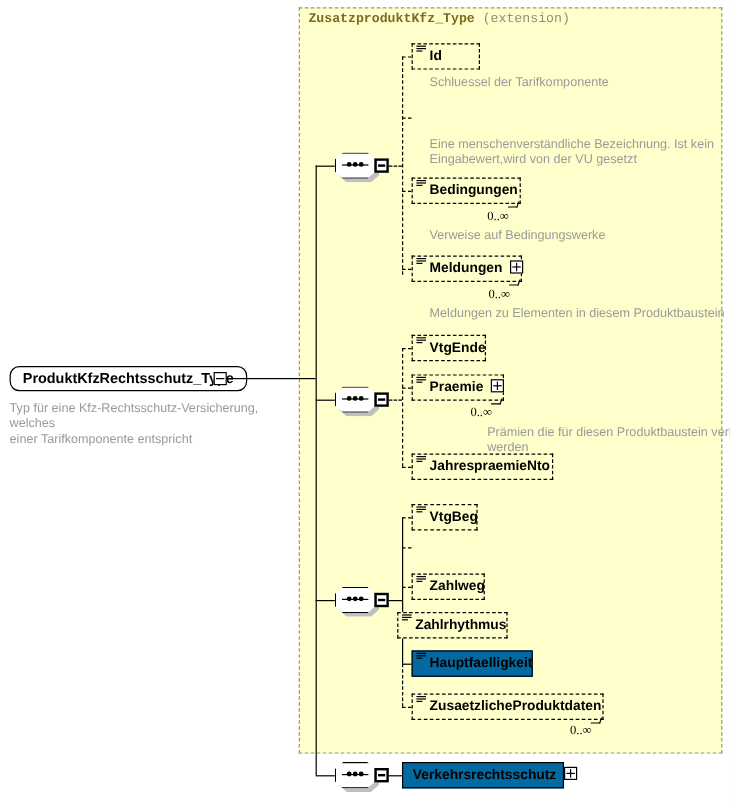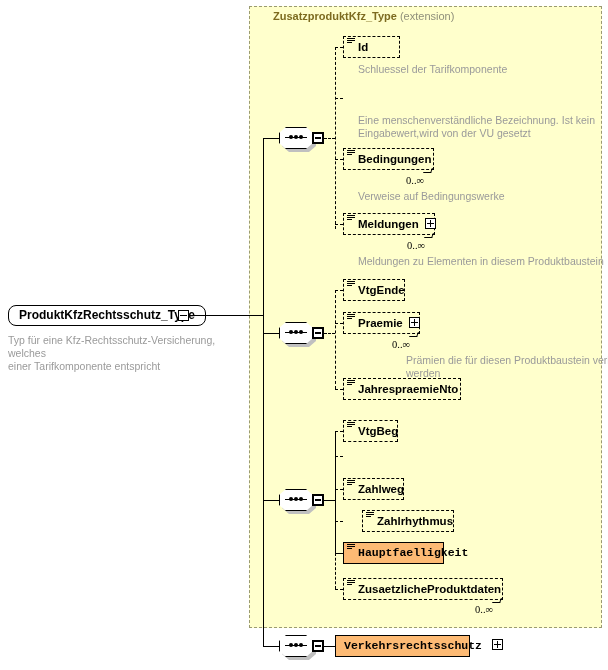--- a/index.html
+++ b/index.html
@@ -33,21 +33,21 @@
     background:#ffffcc;
     height:22px;
     line-height:20px;
     padding:0 6px 0 14px;
     font-size:11.5px;
     font-weight:bold;
     color:#000000;
     white-space:nowrap;
     border:1px dashed #000000;
   }
-  .node.solid{border:1px solid #000000;background:#fdba74;font-family:Liberation Mono, monospace;}
+  .node.solid{border:1px solid #000000;background:#0369a1;}
   .node.root{
     background:#ffffff;border:1px solid #000000;border-radius:8px;
     font-size:12px;padding:0 10px 0 10px;height:21px;line-height:19px;
   }
   .node .shadow{
     position:absolute;left:3px;top:3px;right:-3px;bottom:-3px;
     background:#c0c0c0;z-index:-1;
   }
   .node.root .shadow{border-radius:8px;}
 
@@ -123,21 +123,21 @@
   .seq .minus::before{
     content:"";position:absolute;left:1px;top:3px;width:6px;height:2px;background:#000;
   }
 </style>
 </head>
 <body>
 
 <div class="canvas">
 
   <div class="ext-box" style="left:249px;top:6px;width:353px;height:622px;"></div>
-  <div class="ext-title" style="left:273px;top:10px;">
+  <div class="ext-title" style="left:257px;top:10px;font-family:Liberation Mono, monospace;">
     <span>ZusatzproduktKfz_Type</span>
     <span class="sub">(extension)</span>
   </div>
 
   <div class="node root" style="left:8px;top:305px;">
     <span class="shadow"></span>
     <span>ProduktKfzRechtsschutz_Type</span>
   </div>
   <div class="expander" style="left:178px;top:310px;"></div>
   <div class="anno" style="left:8px;top:334px;width:240px;">Typ für eine Kfz-Rechtsschutz-Versicherung, welches
@@ -289,21 +289,21 @@
     <span class="shadow"></span>
     <span class="lglyph">
         <i></i>
         <i></i>
         <i></i>
       </span>
     <span>Zahlweg</span>
   </div>
 
   <div class="h-dash" style="left:335px;top:521px;width:8px;"></div>
-  <div class="node" style="left:362px;top:510px;width:92px;">
+  <div class="node" style="left:331px;top:510px;width:92px;">
     <span class="shadow"></span>
     <span class="lglyph">
         <i></i>
         <i></i>
         <i></i>
       </span>
     <span>Zahlrhythmus</span>
   </div>
 
   <div class="h-solid" style="left:335px;top:553px;width:8px;"></div>

